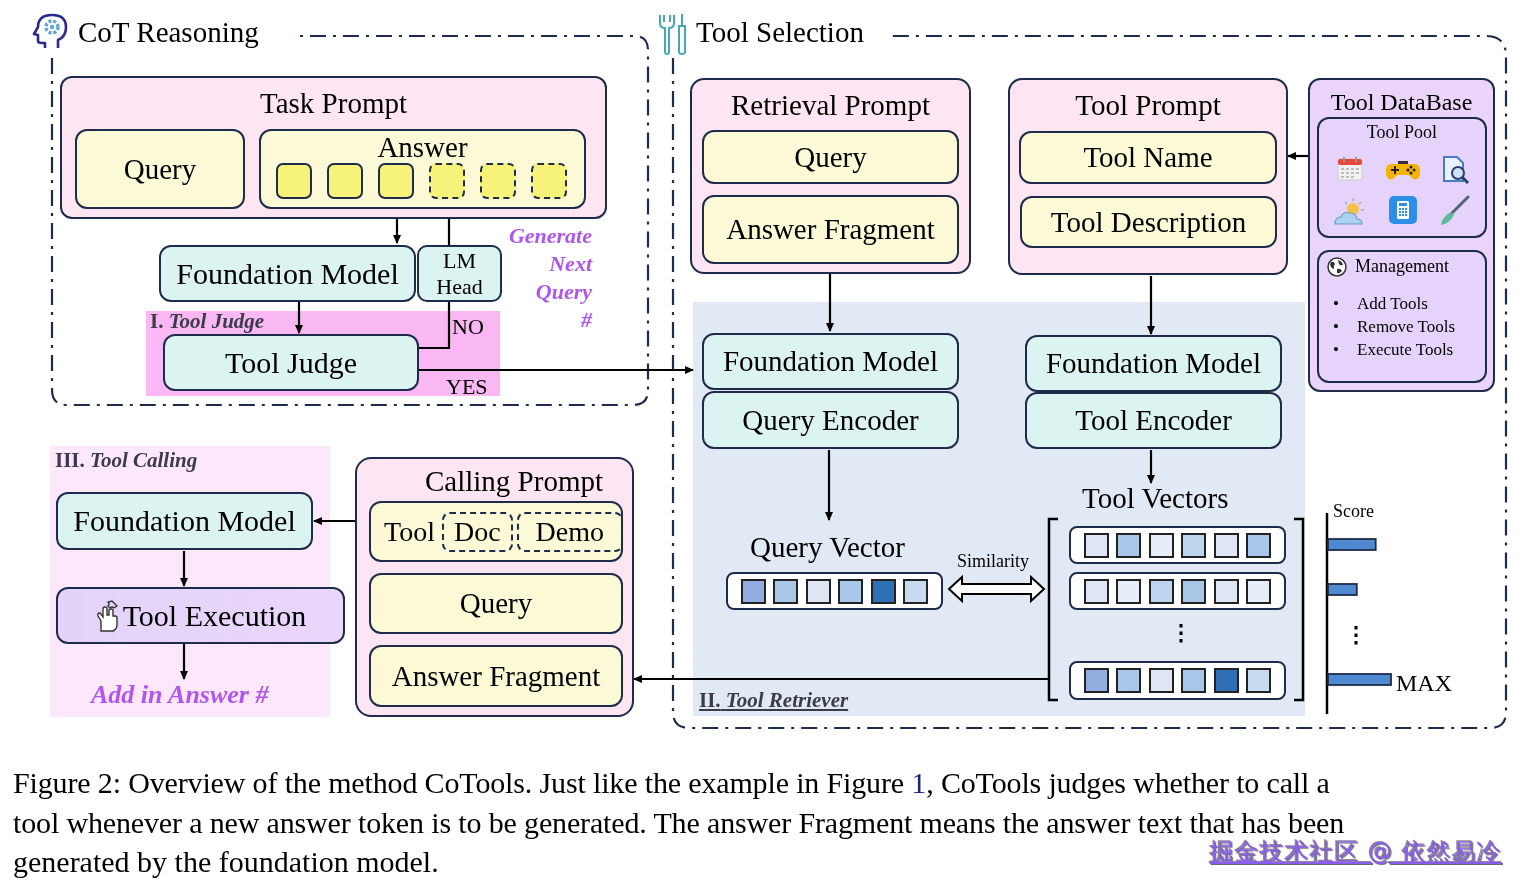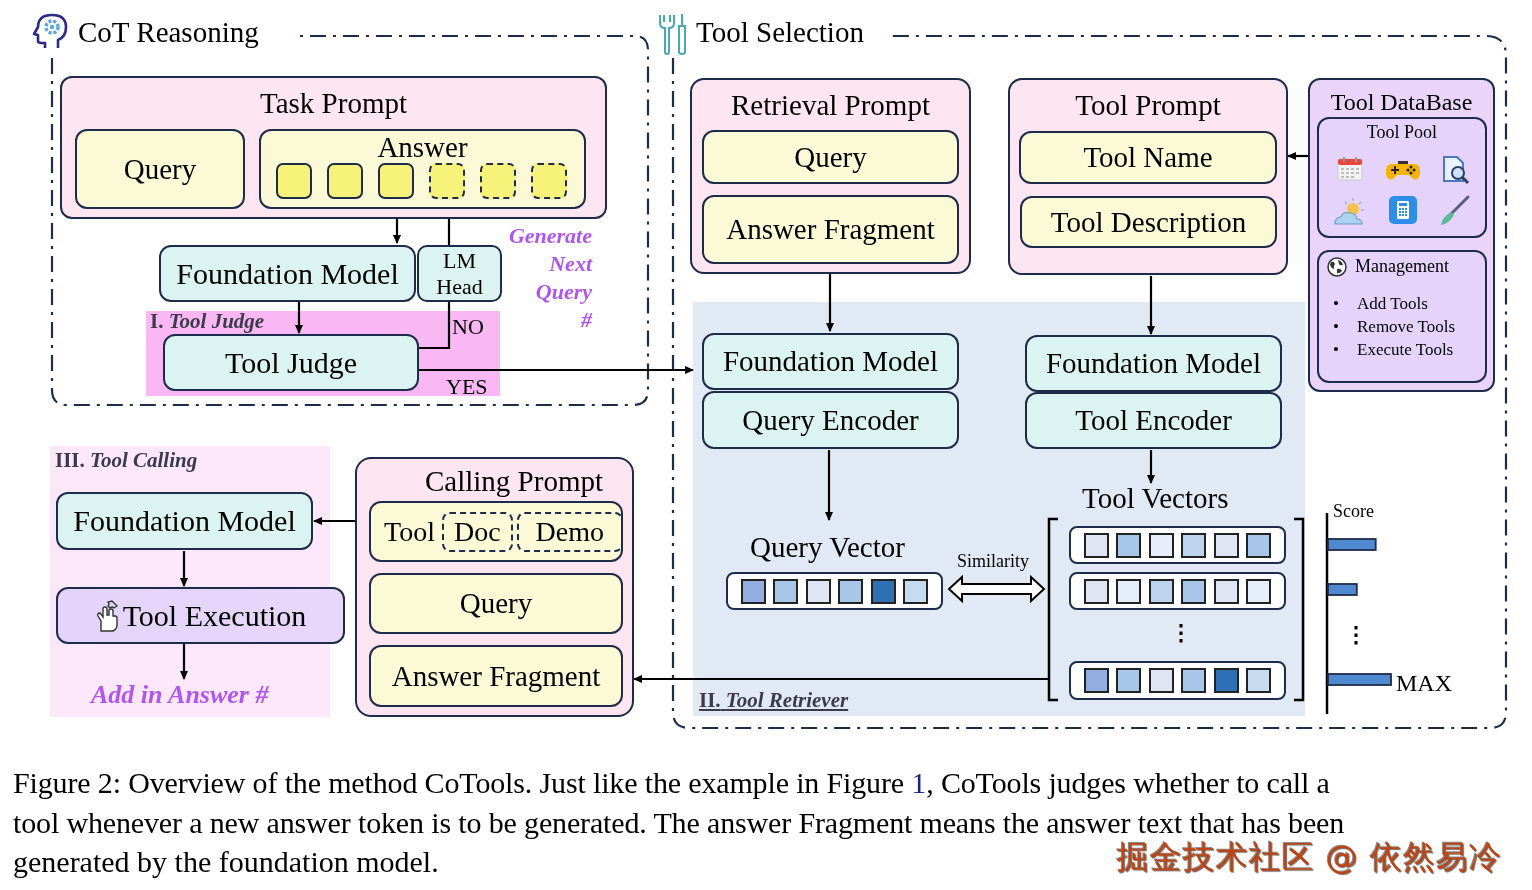--- a/index.html
+++ b/index.html
@@ -22,21 +22,21 @@
   .purple-label{color:#b056ee;font-weight:bold;font-style:italic;}
   .stage-label{position:absolute;font-size:21px;font-weight:bold;color:#3b3b4a;}
   .stage-label i{font-style:italic;}
   .token{position:absolute;width:36px;height:36px;border:2.5px solid #1e2b4a;border-radius:7px;background:#f7f27a;box-sizing:border-box;}
   .token.dashed{border-style:dashed;}
   .vec{position:absolute;box-sizing:border-box;border:2.5px solid #1e2b4a;border-radius:8px;background:#fff;display:flex;align-items:center;justify-content:space-around;padding:0 9px;}
   .cell{width:25px;height:25px;border:2px solid #222;box-sizing:border-box;}
   .caption{position:absolute;left:13px;top:763px;width:1510px;font-size:30px;line-height:39.5px;text-align:justify;}
   .caption .line{display:block;white-space:nowrap;}
   .ref{color:#1a237e;}
-  .watermark{position:absolute;right:30px;top:836px;font-family:"DejaVu Sans",sans-serif;font-size:32px;color:#c2410c;text-shadow:1px 1px 1px #6b6b6b, -1px -1px 0 #8d8d8d;letter-spacing:1px;}
+  .watermark{position:absolute;right:30px;top:836px;font-family:"DejaVu Sans",sans-serif;font-size:24px;color:#8b5cf6;text-shadow:1px 1px 1px #6b6b6b, -1px -1px 0 #8d8d8d;letter-spacing:1px;text-decoration:underline;}
   svg.overlay{position:absolute;left:0;top:0;width:1532px;height:890px;pointer-events:none;}
   .ul{margin:0;padding-left:0;list-style:none;}
   .ul li{position:relative;padding-left:38px;line-height:23px;}
   .ul li:before{content:"•";position:absolute;left:14px;}
 </style>
 </head>
 <body>
 
 <div class="abs" style="left:693px;top:302px;width:612px;height:414px;background:#e1e9f4;"></div>
 <div class="abs" style="left:146px;top:311px;width:354px;height:85px;background:#f9b8f3;"></div>

